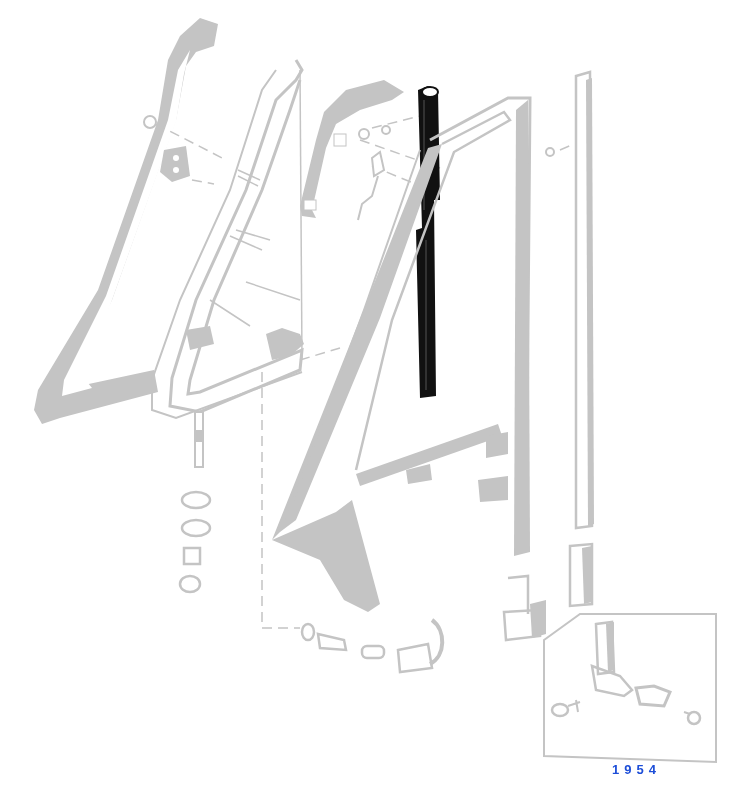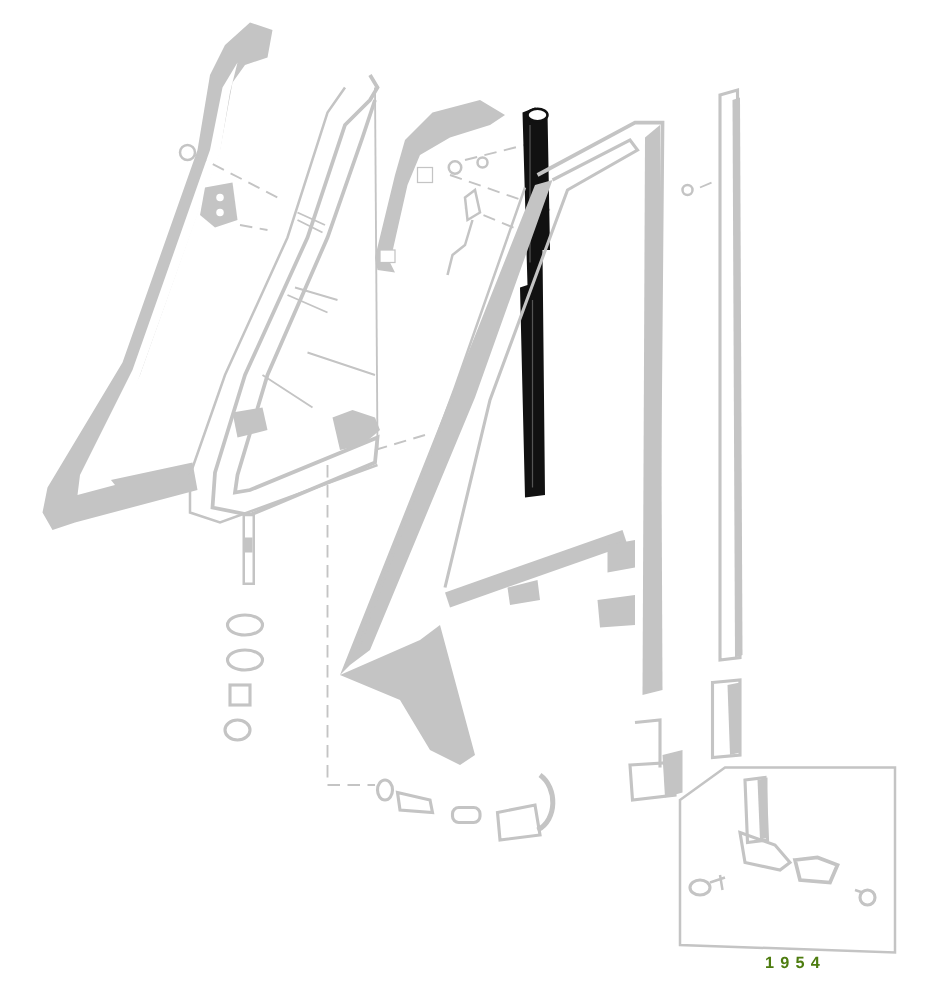--- a/index.html
+++ b/index.html
@@ -1,21 +1,21 @@
 <!DOCTYPE html>
 <html><head>
 <meta charset="utf-8">
 <style>
   html, body { margin: 0; padding: 0; background: #ffffff; }
   body { width: 753px; height: 800px; position: relative; overflow: hidden;
          font-family: "Liberation Sans", sans-serif; }
   #stage { position: absolute; left: 0; top: 0; width: 753px; height: 800px; }
   .year-label { position: absolute; left: 612px; top: 762px; width: 80px;
                 font-family: "Liberation Sans", sans-serif; font-size: 13px;
-                letter-spacing: 5px; color: #4d7c0f; font-weight: bold; text-align: left; }
+                letter-spacing: 5px; color: #1d4ed8; font-weight: bold; text-align: left; }
   .g { fill: #c4c4c4; }
   .gs { stroke: #c4c4c4; fill: none; }
   .w { fill: #ffffff; }
 </style>
 </head>
 <body>
 
 <div id="stage">
 <svg width="753" height="800" viewBox="0 0 753 800" xmlns="http://www.w3.org/2000/svg">
 

